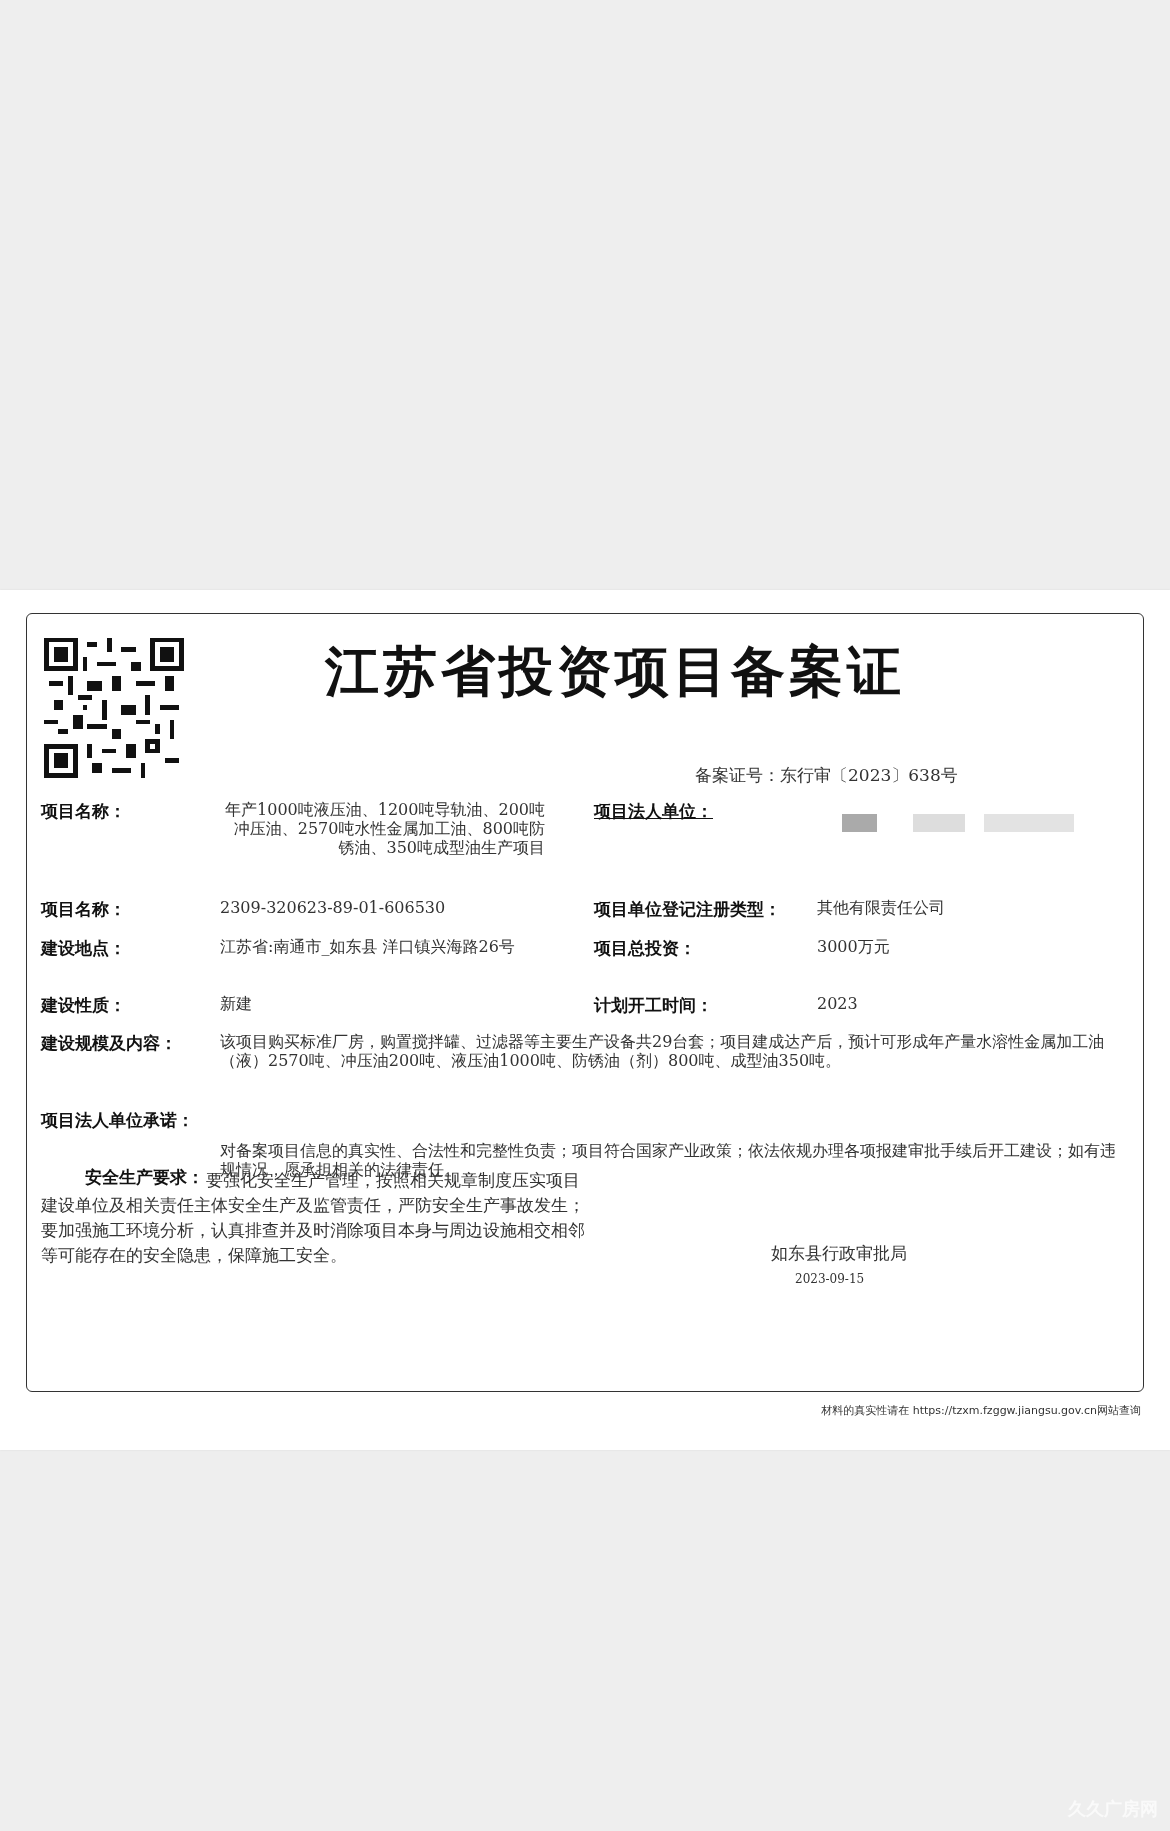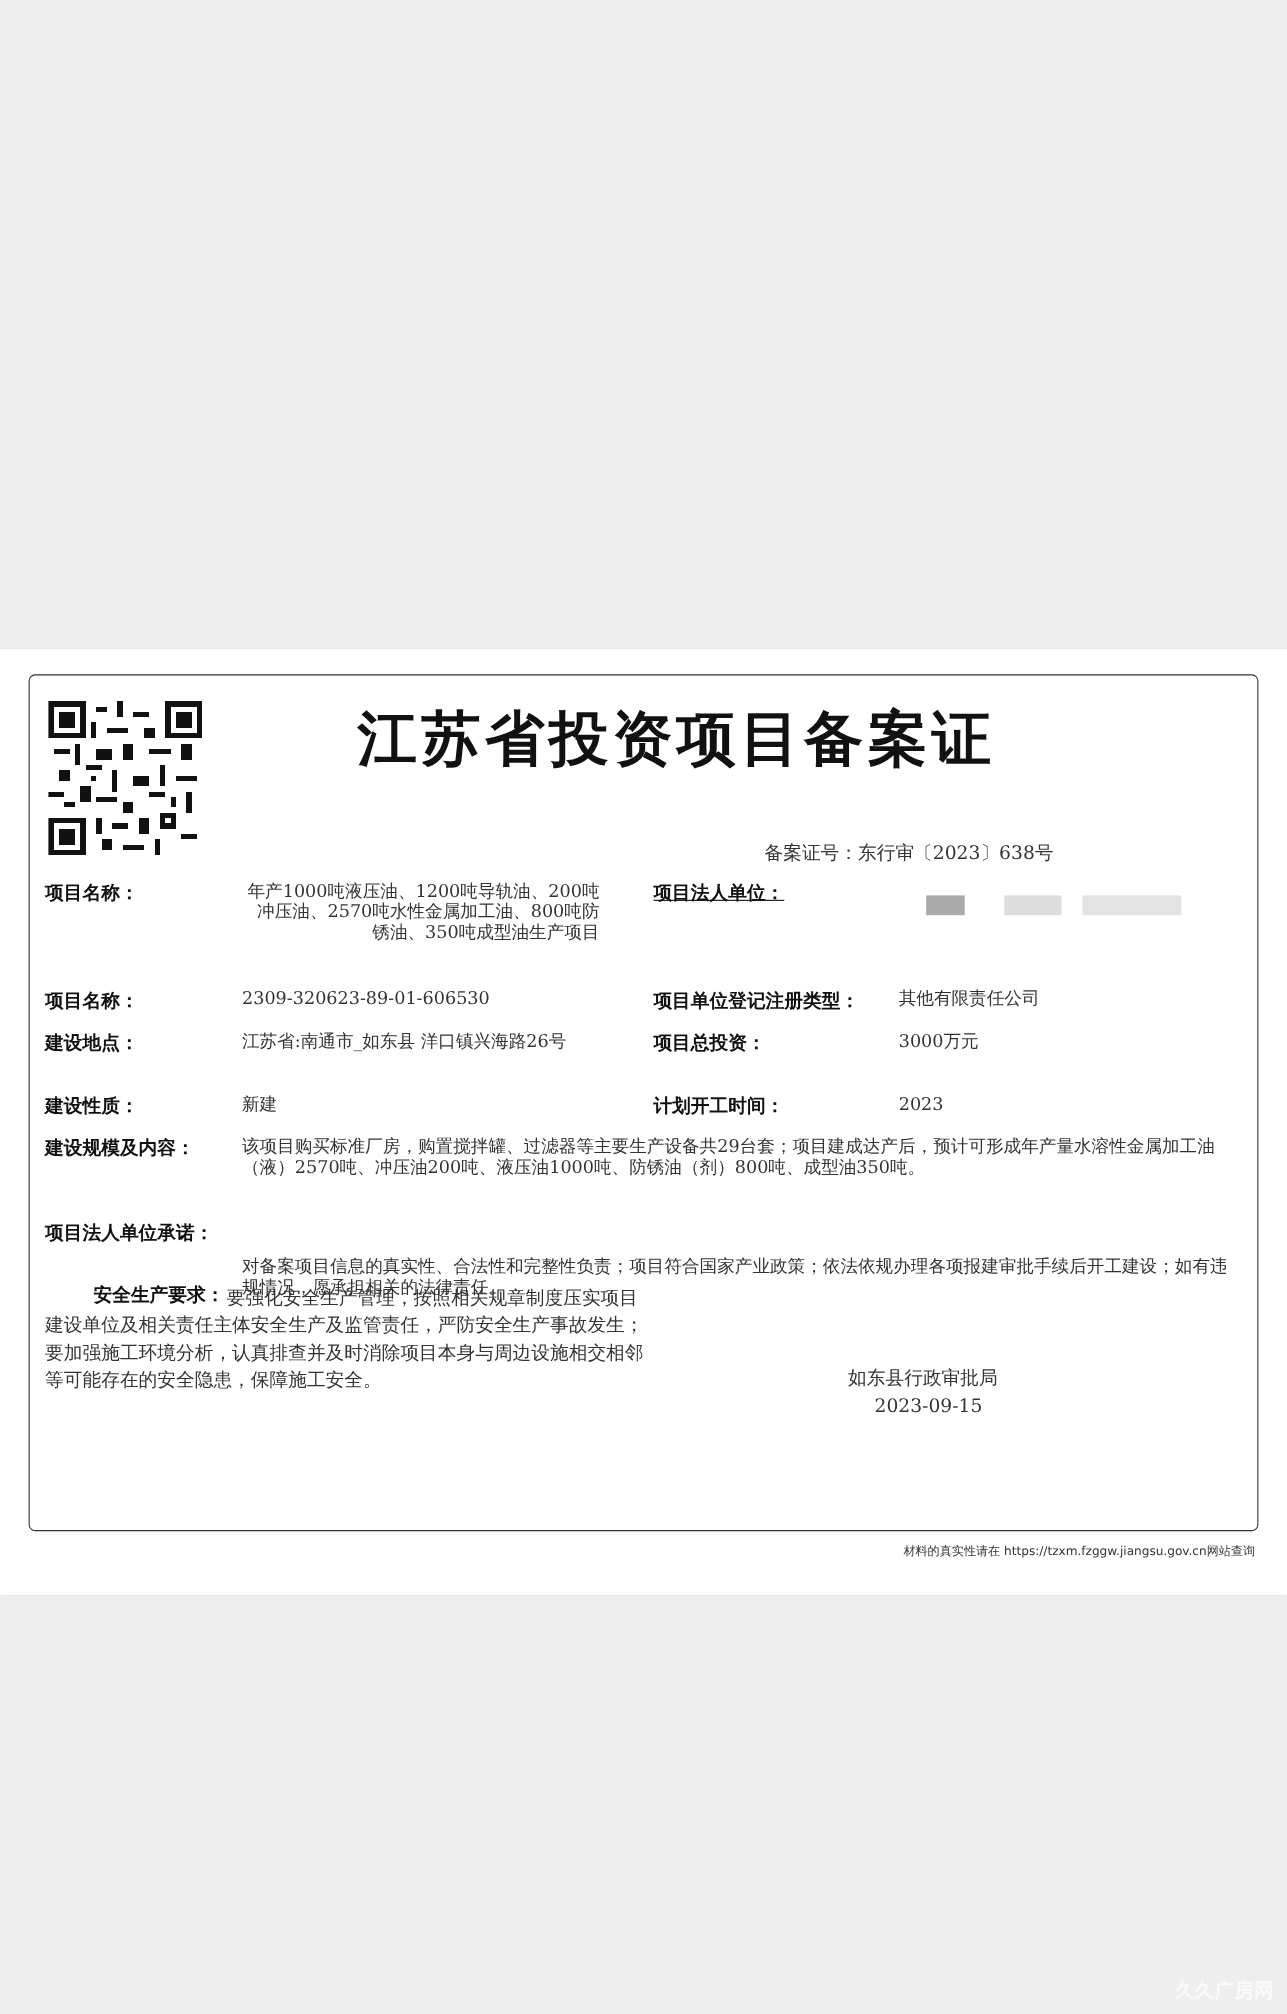--- a/index.html
+++ b/index.html
@@ -108,18 +108,18 @@
     <div class="lbl" style="left:14px;top:418px;">建设规模及内容：</div>
     <div class="val" style="left:193px;top:418px;width:900px;">该项目购买标准厂房，购置搅拌罐、过滤器等主要生产设备共29台套；项目建成达产后，预计可形成年产量水溶性金属加工油（液）2570吨、冲压油200吨、液压油1000吨、防锈油（剂）800吨、成型油350吨。</div>
 
     <div class="lbl" style="left:14px;top:495px;">项目法人单位承诺：</div>
     <div class="val" style="left:193px;top:495px;width:900px;margin-top:32px;">对备案项目信息的真实性、合法性和完整性负责；项目符合国家产业政策；依法依规办理各项报建审批手续后开工建设；如有违规情况，愿承担相关的法律责任。</div>
 
     <div class="lbl" style="left:14px;top:552px;margin-left:44px;">安全生产要求：</div>
     <div class="val" style="left:14px;top:554px;width:545px;text-indent:165px;line-height:25px;font-size:17px;">要强化安全生产管理，按照相关规章制度压实项目建设单位及相关责任主体安全生产及监管责任，严防安全生产事故发生；要加强施工环境分析，认真排查并及时消除项目本身与周边设施相交相邻等可能存在的安全隐患，保障施工安全。</div>
 
     <div class="val" style="left:744px;top:630px;font-size:17px;">如东县行政审批局</div>
-    <div class="val" style="left:768px;top:656px;font-size:17px;">2023-09-15</div>
+    <div class="val" style="left:768px;top:656px;font-size:12px;">2023-09-15</div>
   </div>
   <div class="footer">材料的真实性请在 https://tzxm.fzggw.jiangsu.gov.cn网站查询</div>
 </div>
 
 <div class="wm">久久广房网</div>
 
 </body></html>

